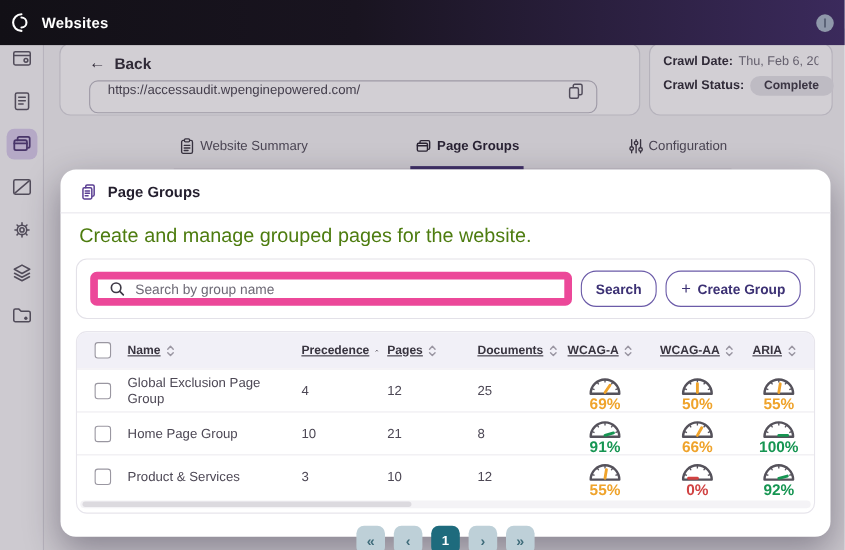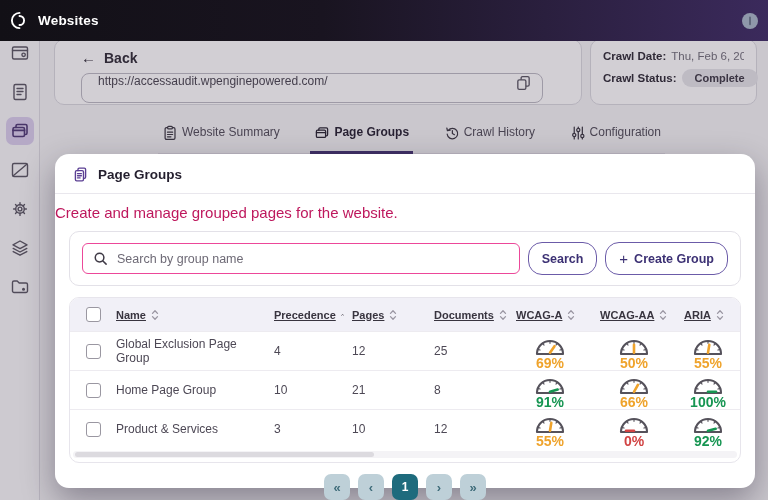--- a/index.html
+++ b/index.html
@@ -62,28 +62,28 @@
   
   .dim-overlay{ position:absolute; left:0; right:0; top:26px; bottom:0; background:rgba(62,55,74,0.22); z-index:5; }
 
   
   .modal{
     position:absolute; left:55px; top:154px; width:700px; height:334px; z-index:10;
     background:#fff; border-radius:14px; box-shadow:0 12px 32px rgba(28,22,44,0.38);
   }
   .modal-header{ display:flex; align-items:center; gap:9px; padding:12px 17px 10px; border-bottom:1px solid #e9e7ed; }
   .modal-title{ font-size:13.5px; font-weight:bold; color:#241f2e; }
-  .modal-desc{ padding:10px 0 0; font-size:15px; color:#be185d; }
+  .modal-desc{ padding:10px 17px 0; font-size:18px; color:#4d7c0f; }
 
   .search-panel{
     margin:10px 14px 0; border:1px solid #e3e1e8; border-radius:10px;
     padding:10px 12px; display:flex; gap:8px; align-items:center;
   }
   .search-box{
-    flex:1; height:31px; border:1px solid #ec4899; border-radius:6px;
+    flex:1; height:31px; border:7px solid #ec4899; border-radius:6px;
     display:flex; align-items:center; padding:0 10px; gap:9px; background:#fff;
   }
   .search-box input{ border:none; outline:none; flex:1; font-size:12.5px; color:#3a3542;
     background:transparent; font-family:"Liberation Sans",sans-serif; }
   .search-box input::placeholder{ color:#6e6a76; }
   .btn{
     height:33px; border:1.5px solid #6b5ba8; border-radius:14px; background:#fff;
     color:#3c3174; font-weight:bold; font-size:12.5px; padding:0 13px;
     display:flex; align-items:center; gap:6px; cursor:default; white-space:nowrap;
     font-family:"Liberation Sans",sans-serif;
@@ -221,28 +221,20 @@
     </div>
     <div class="tab active">
       <svg width="16" height="16" viewBox="0 0 20 20" fill="none" stroke="#241f2e" stroke-width="1.6" stroke-linecap="round" stroke-linejoin="round">
         <path d="M6 6.5 V5 a1.5 1.5 0 0 1 1.5 -1.5 H15.5 A1.5 1.5 0 0 1 17 5 v7 a1.5 1.5 0 0 1 -1.5 1.5"></path>
         <rect x="3" y="6.5" width="11.5" height="9" rx="1.5"></rect>
           <line x1="3" y1="9.4" x2="14.5" y2="9.4"></line>
       </svg>
       <span>Page Groups</span>
     </div>
     <div class="tab">
-      <svg width="16" height="16" viewBox="0 0 17 17" fill="none" stroke="#37323e" stroke-width="1.3" stroke-linecap="round" stroke-linejoin="round">
-        <path d="M3.4 9.8 a5.6 5.6 0 1 0 1.1 -4.1"></path>
-        <path d="M3 3.2 l0.7 2.9 2.9 -0.7"></path>
-        <path d="M8.9 5.9 v3.1 l2.2 1.3"></path>
-      </svg>
-      <span>Crawl History</span>
-    </div>
-    <div class="tab">
       <svg width="16" height="16" viewBox="0 0 17 17" fill="none" stroke="#37323e" stroke-width="1.3" stroke-linecap="round">
         <path d="M4.5 2.2 v12.6 M8.8 2.2 v12.6 M13.1 2.2 v12.6"></path>
         <circle cx="4.5" cy="10.6" r="1.7" fill="#f1f0f3"></circle>
           <circle cx="8.8" cy="5.4" r="1.7" fill="#f1f0f3"></circle>
           <circle cx="13.1" cy="11.6" r="1.7" fill="#f1f0f3"></circle>
       </svg>
       <span>Configuration</span>
     </div>
   </div>
 </div>

